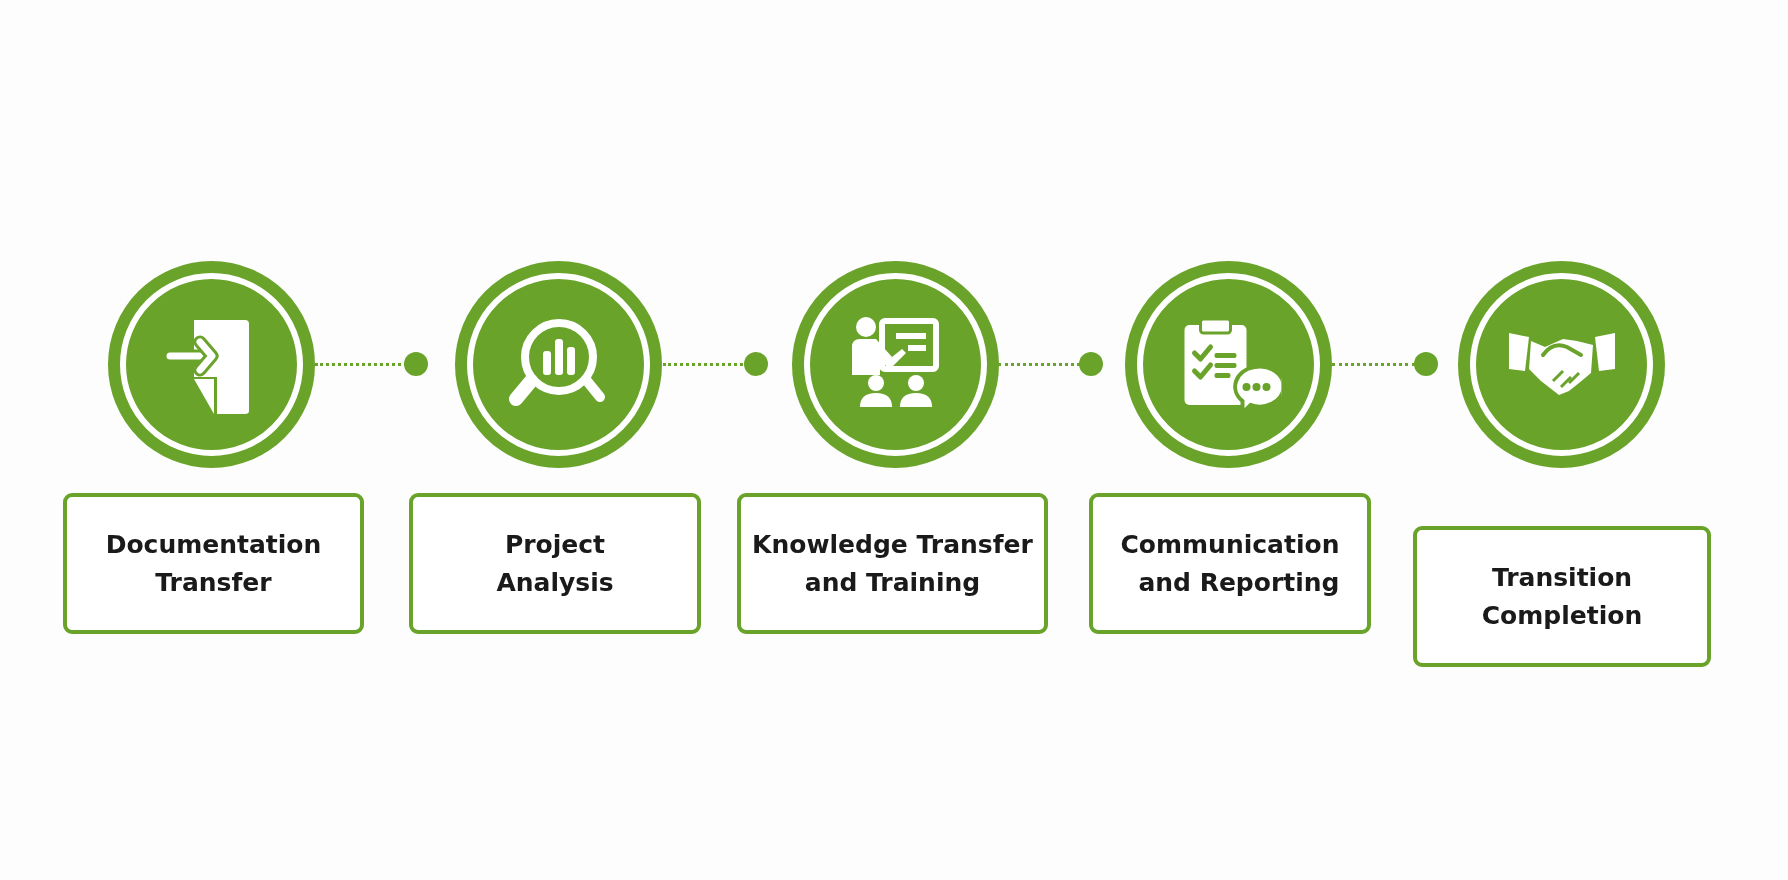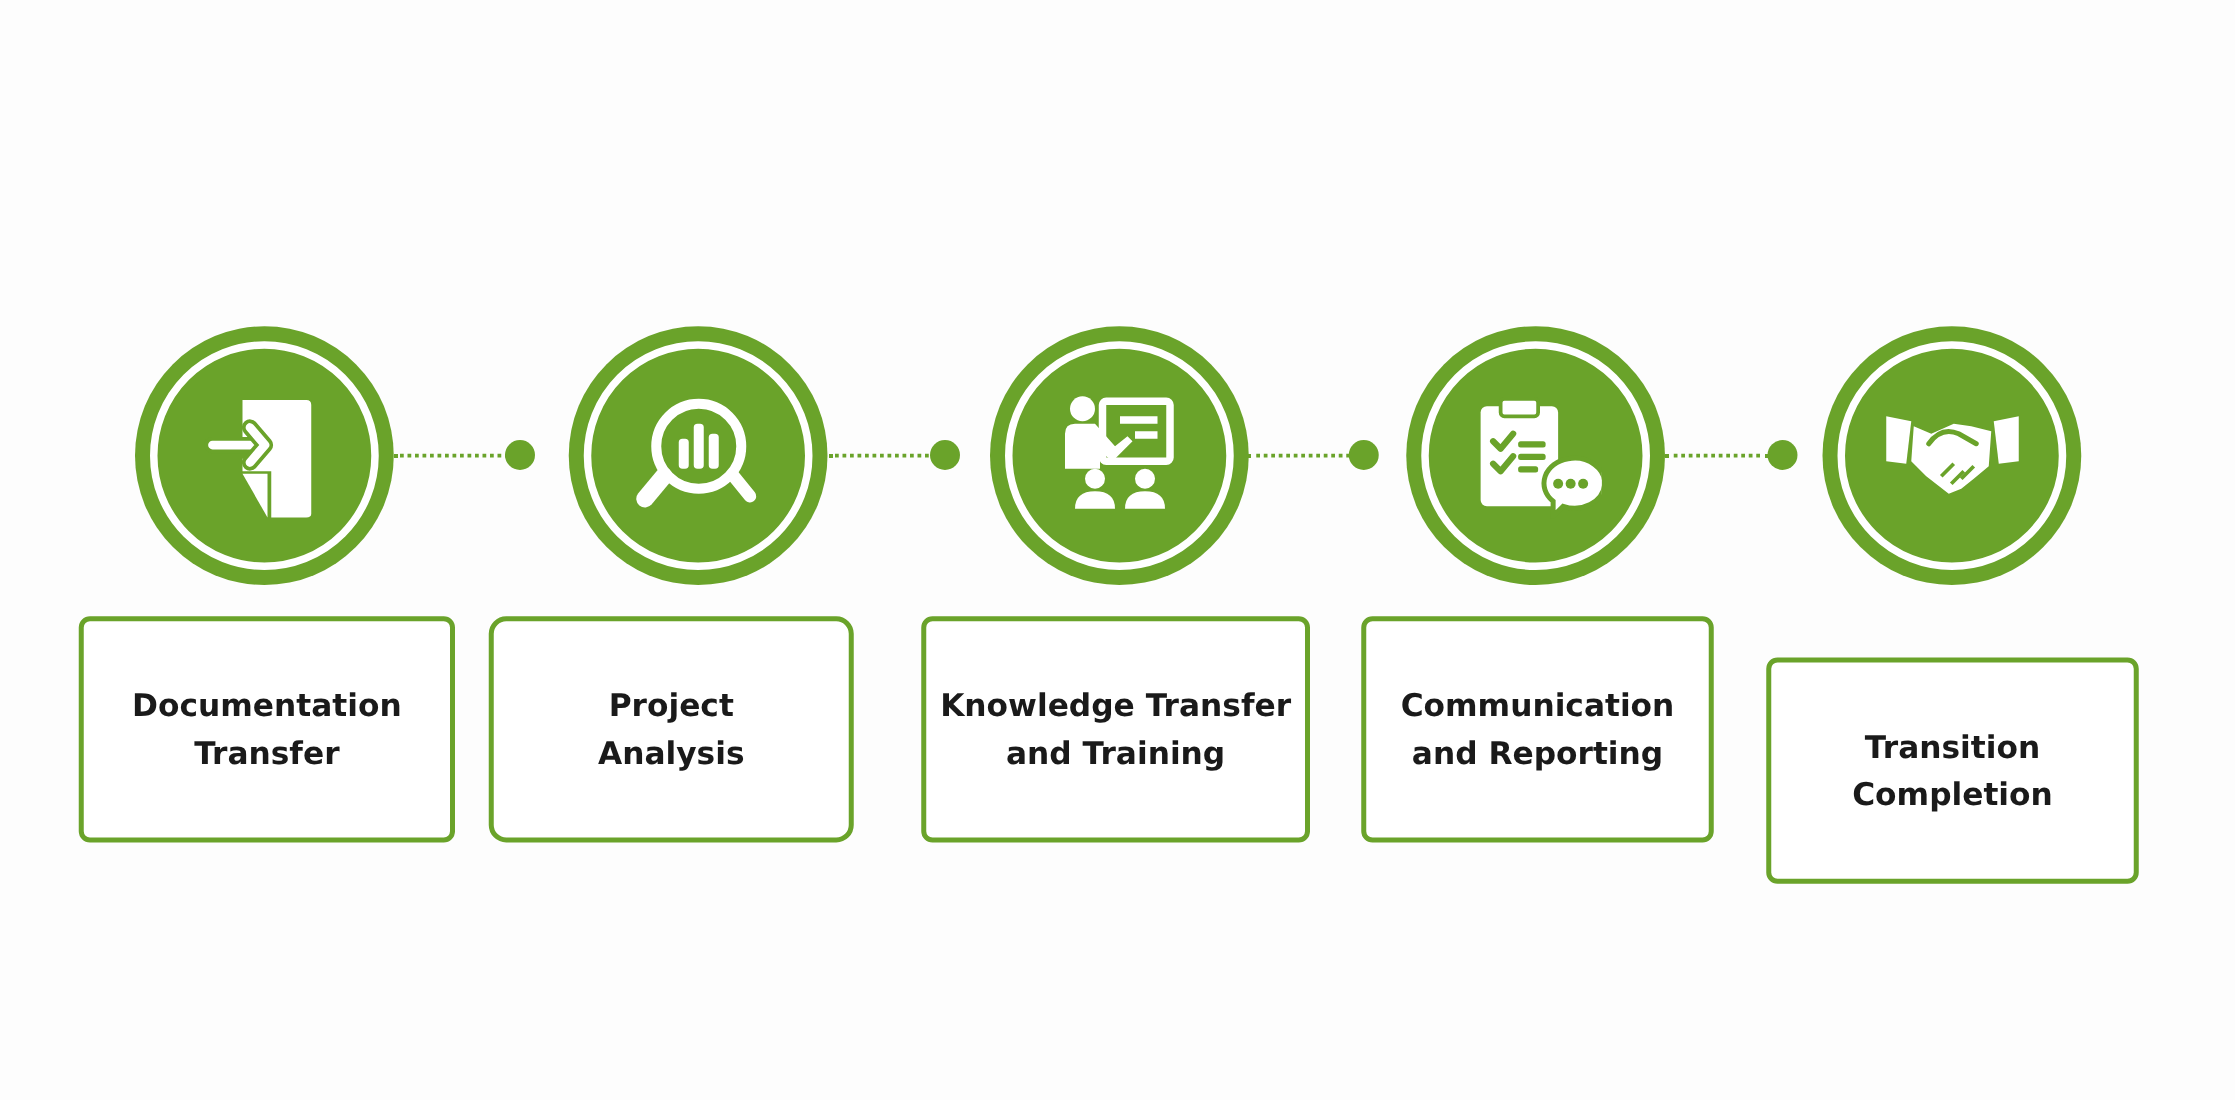--- a/index.html
+++ b/index.html
@@ -19,21 +19,21 @@
   }
   .circle svg { position: absolute; left: 50%; top: 50%; transform: translate(-50%, -50%); }
   .connector {
     position: absolute; height: 0; border-top: 3px dotted #6aa32a; top: 363px;
   }
   .dot {
     position: absolute; width: 24px; height: 24px; border-radius: 50%;
     background: #6aa32a; top: 352px;
   }
   .box {
-    position: absolute; top: 493px; height: 181px; box-sizing: border-box;
+    position: absolute; top: 493px; height: 141px; box-sizing: border-box;
     border: 4px solid #6aa32a; border-radius: 9px; background: #ffffff;
     display: flex; align-items: center; justify-content: center; text-align: center;
   }
   .box .label {
     font-weight: bold; font-size: 25px; line-height: 38px; color: #1a1a1a;
     white-space: pre-line;
   }
 </style>
 </head>
 <body>
@@ -114,29 +114,29 @@
       <path d="M46 56 L56 46" stroke="#6aa32a" stroke-width="3"></path>
       <path d="M54 62 L64 52" stroke="#6aa32a" stroke-width="3"></path>
       <path d="M62 58 L72 48" stroke="#6aa32a" stroke-width="3"></path>
     </svg>
   </div>
 
   <div class="box" style="left:63px; width:301px;">
     <span class="label">Documentation
 Transfer</span>
   </div>
-  <div class="box" style="left:391px; width:292px;border-radius:14px;">
+  <div class="box" style="left:409px; width:292px;">
     <span class="label">Project
 Analysis</span>
   </div>
   <div class="box" style="left:737px; width:311px;">
     <span class="label">Knowledge Transfer
 and Training</span>
   </div>
-  <div class="box" style="left:1089px; width:282px;">
+  <div class="box" style="left:1089px; width:282px;text-align:right;">
     <span class="label">Communication
 and Reporting</span>
   </div>
   <div class="box" style="left:1413px; width:298px;margin-top:33px;">
     <span class="label">Transition
 Completion</span>
   </div>
 
 </div>
 

